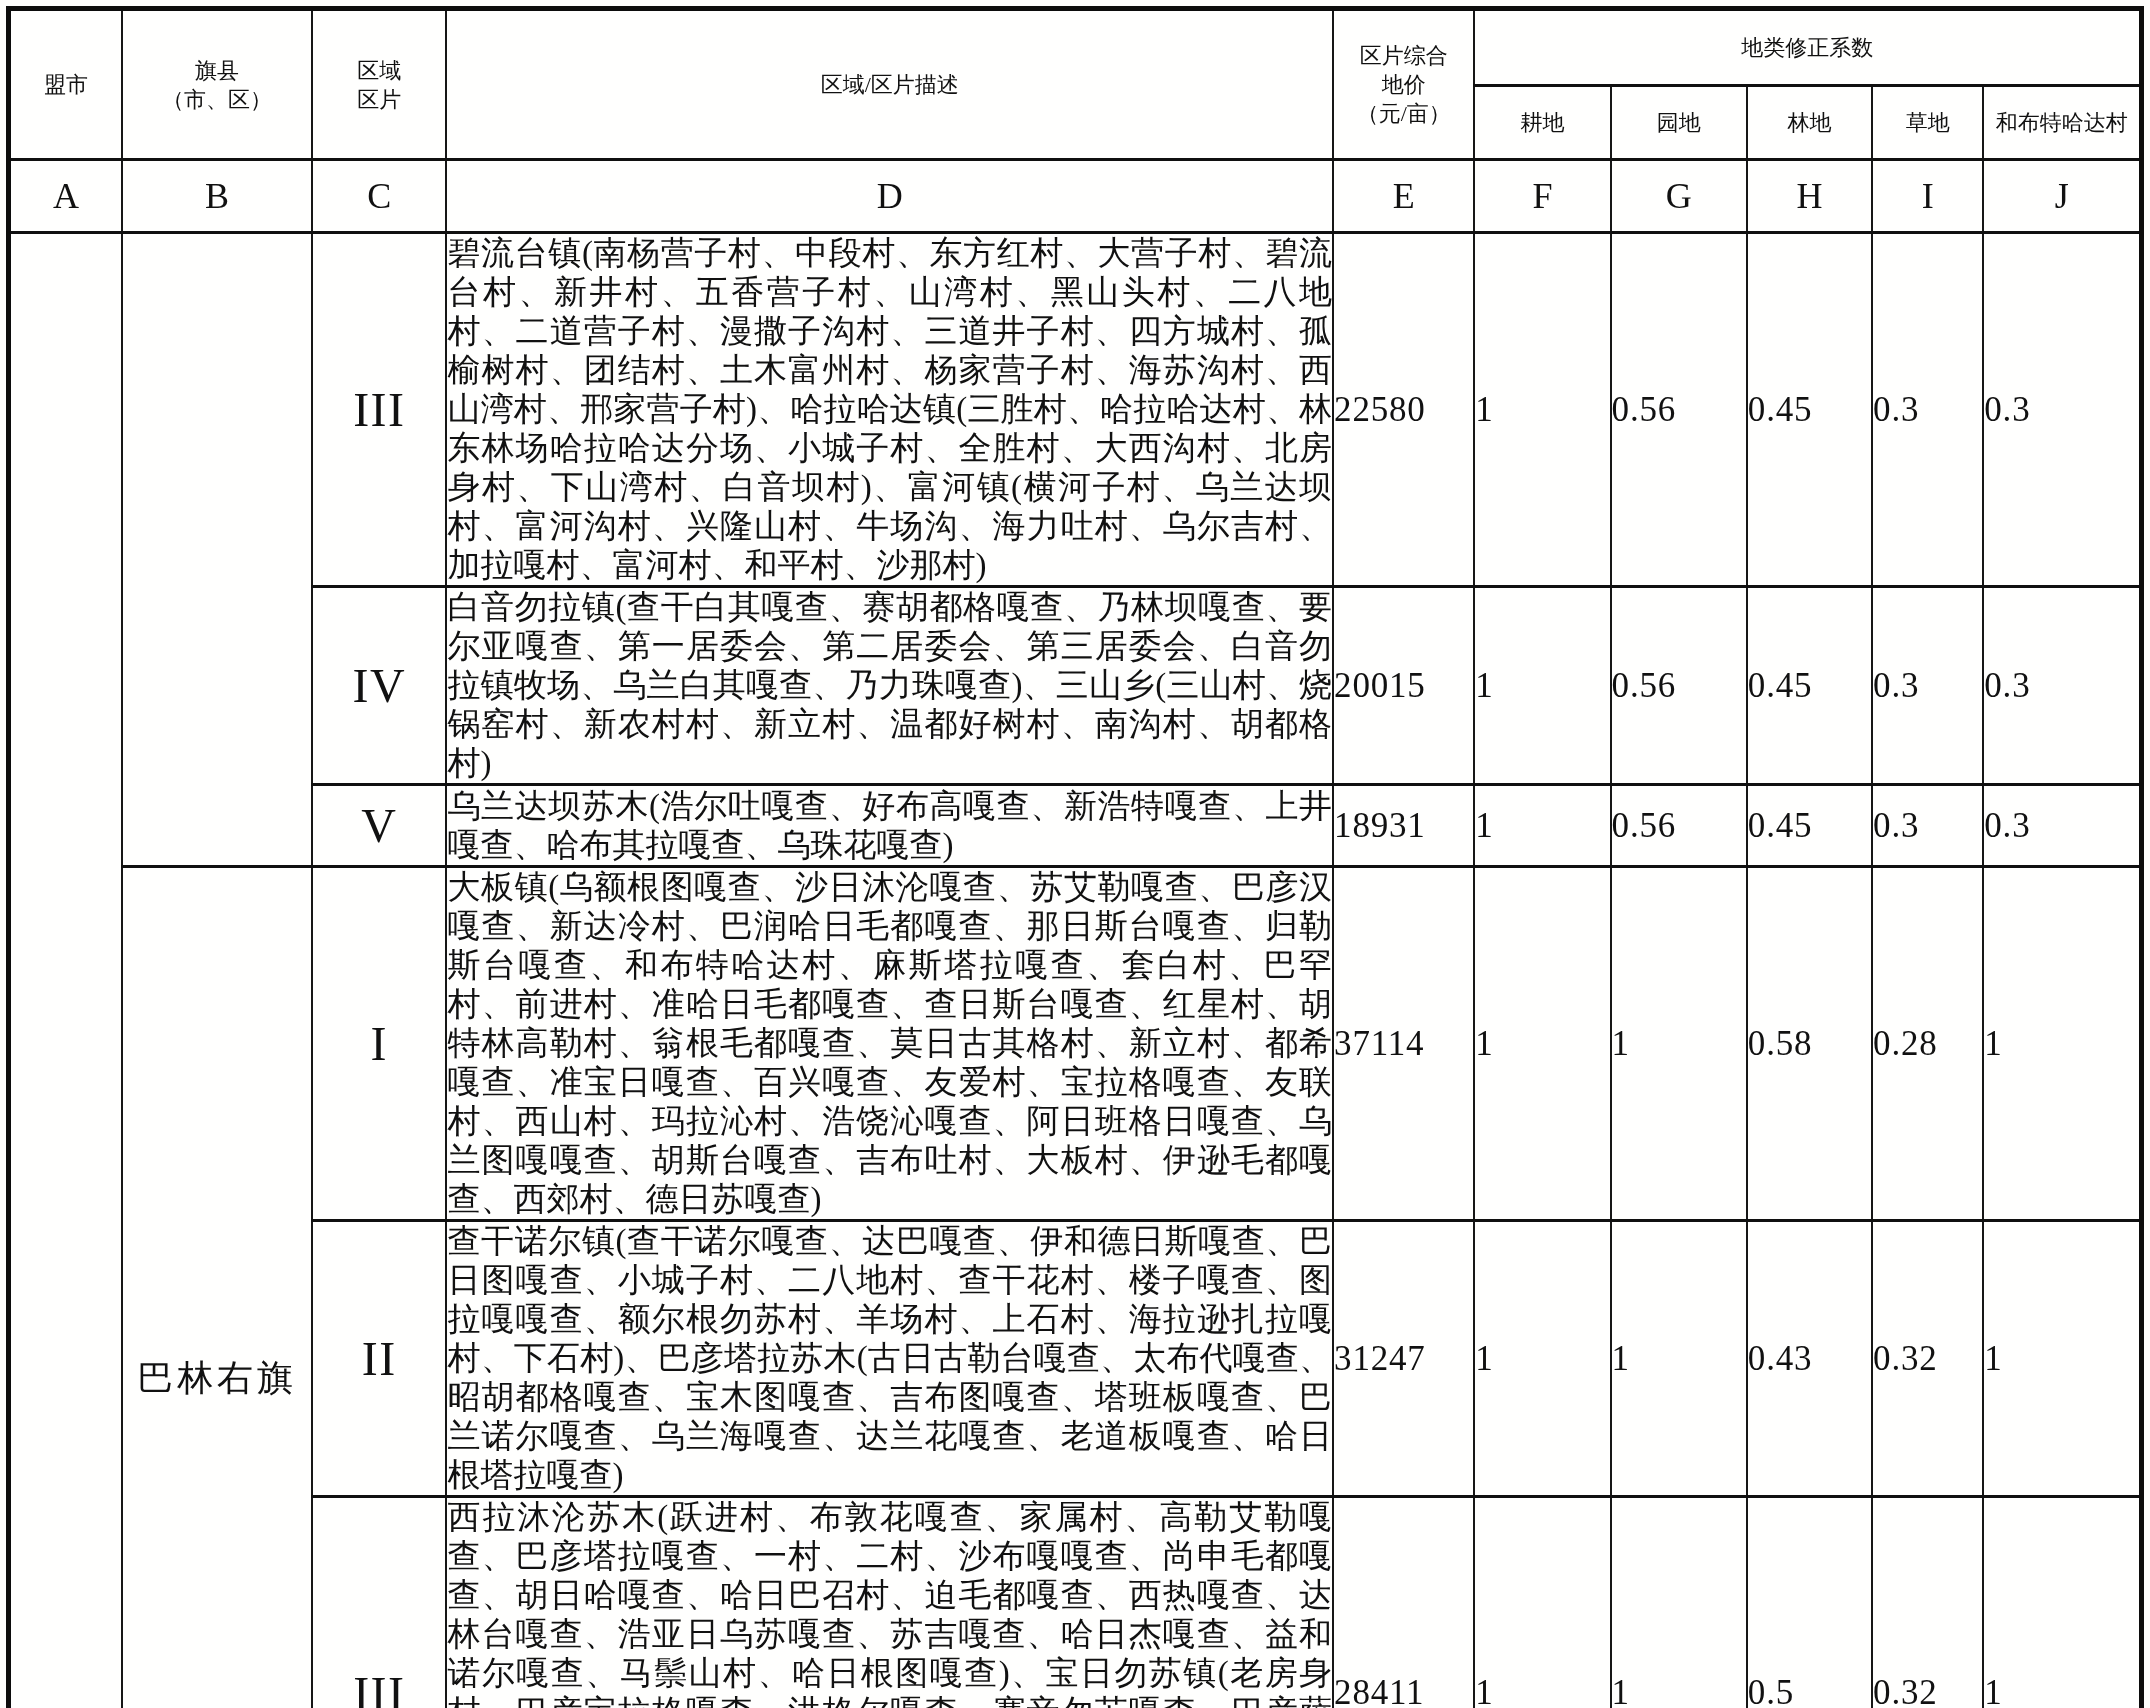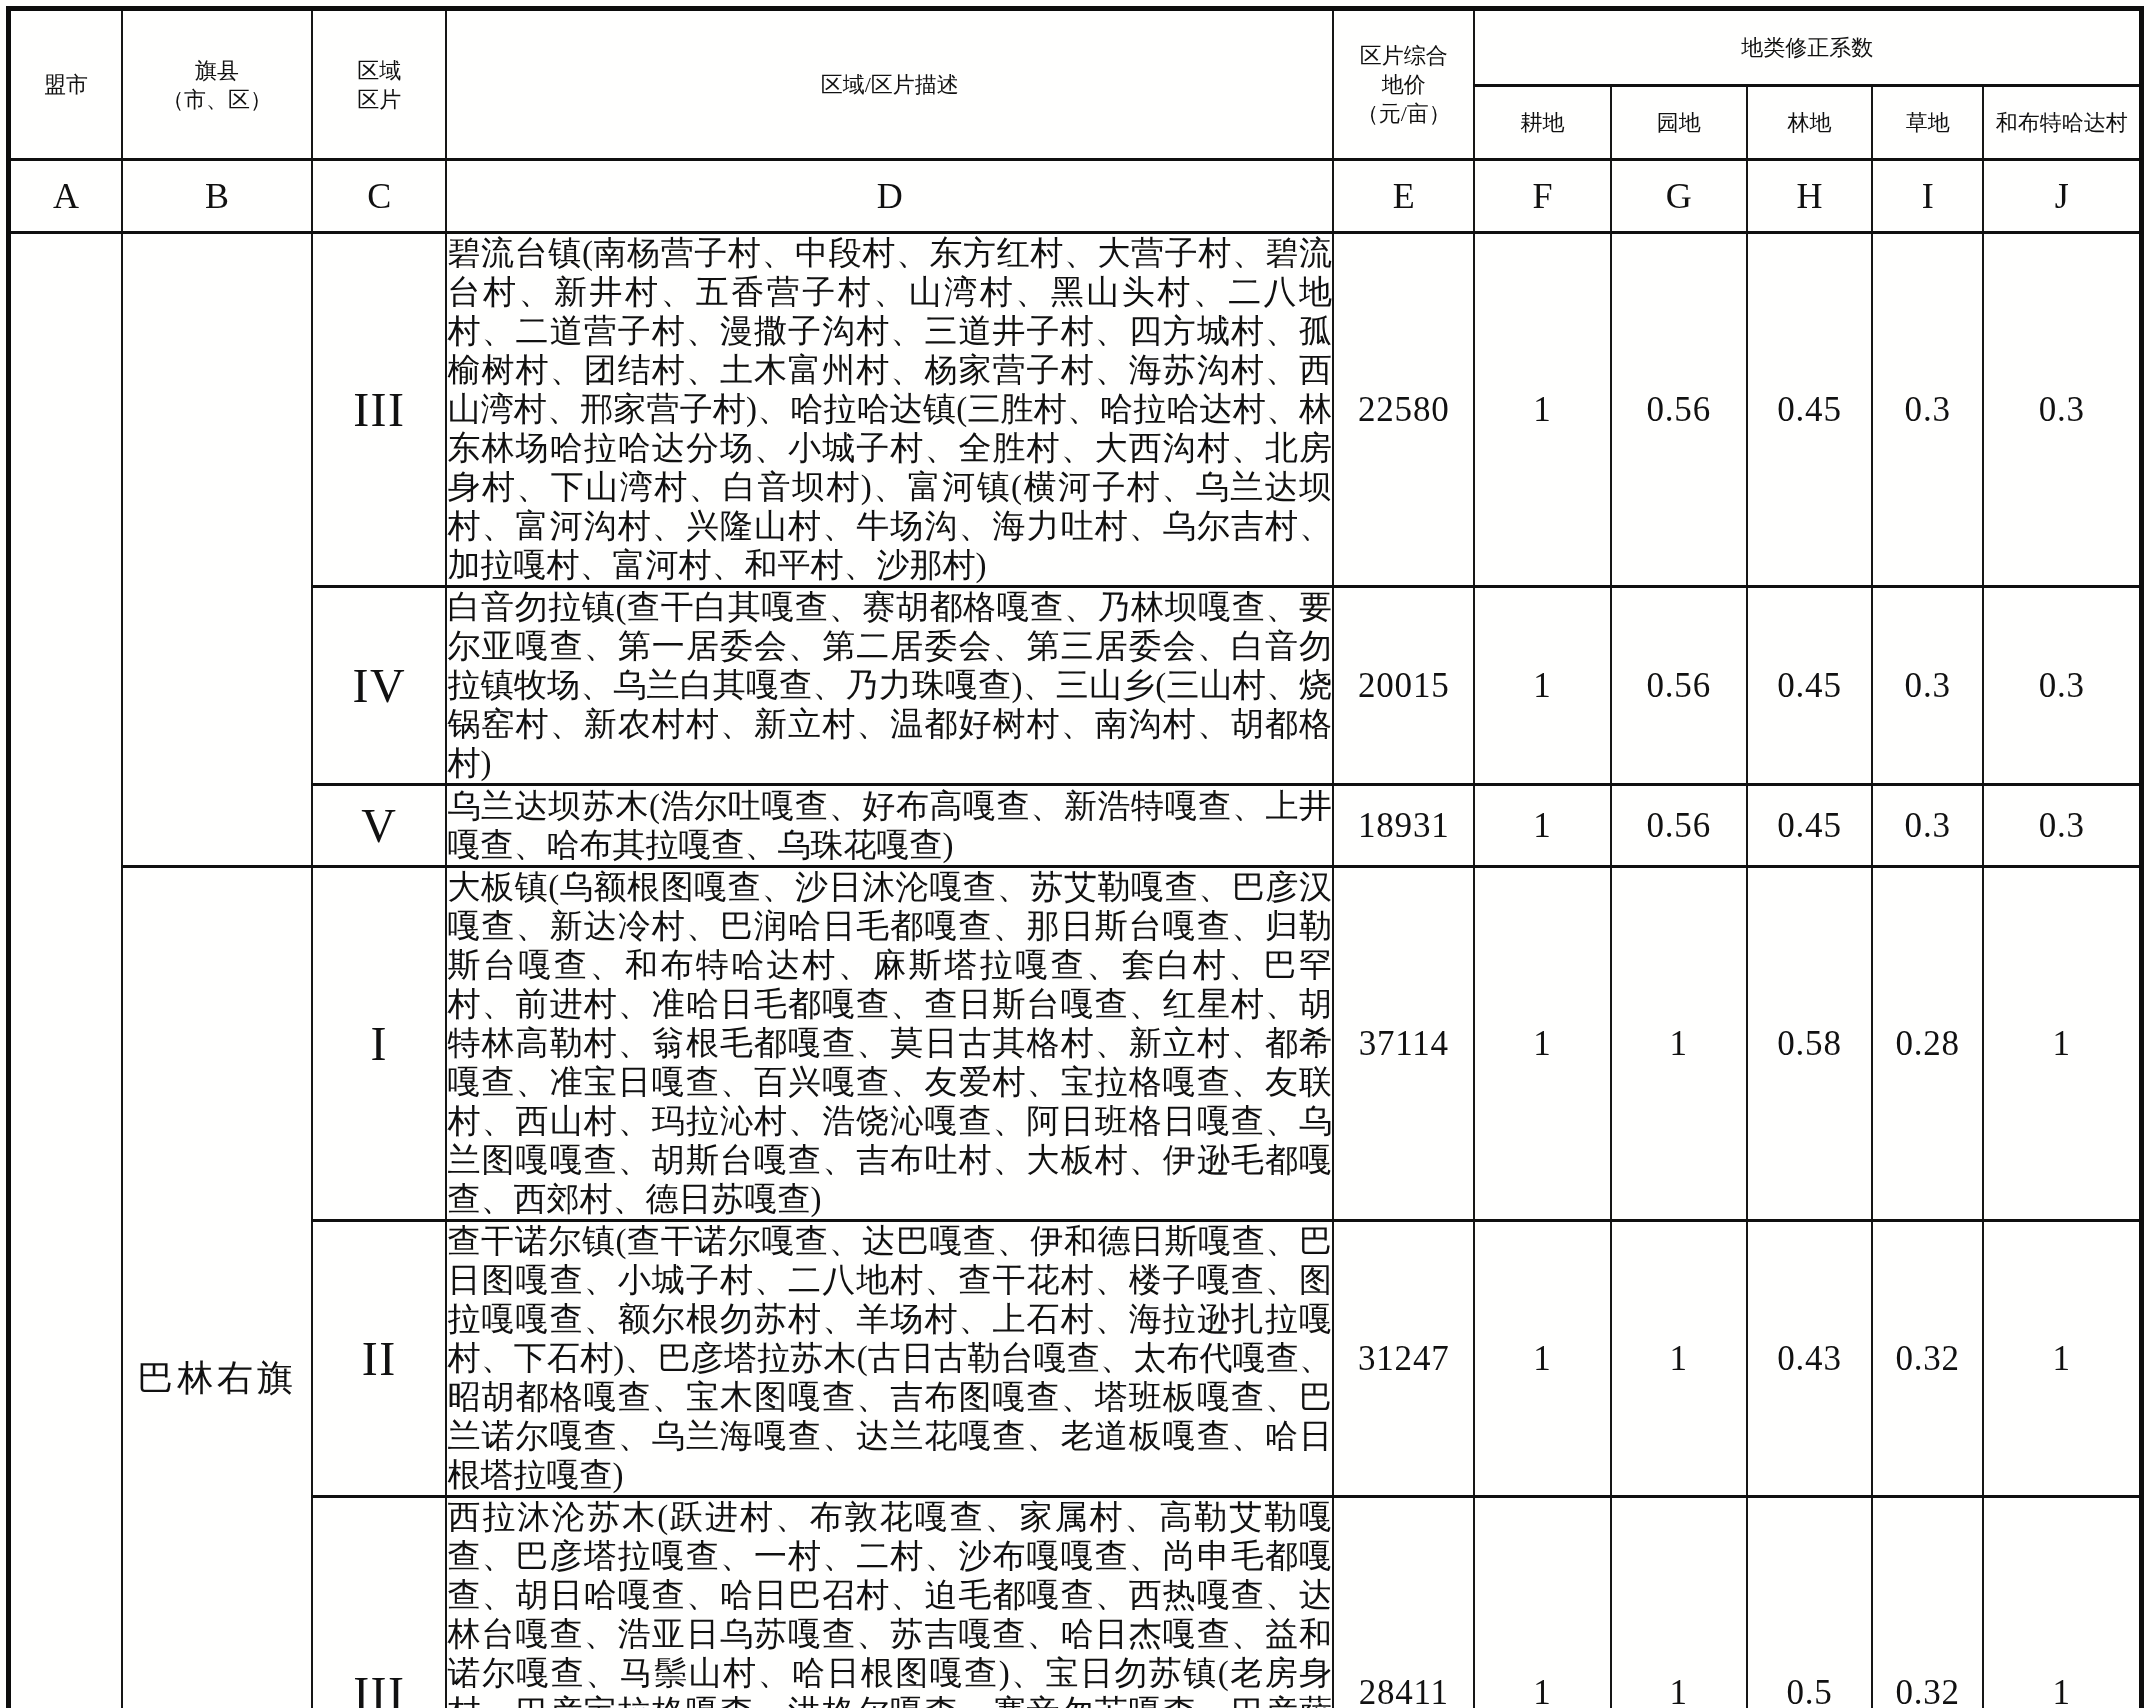--- a/index.html
+++ b/index.html
@@ -41,21 +41,21 @@
     white-space: pre-line;
     margin-left: 40px;
   }
   .letter {
     font-size: 36px;
     text-align: center;
     font-weight: 500;
   }
   .num {
     font-size: 35px;
-    text-align: center;
+    text-align: left;
     font-weight: 500;
     letter-spacing: 0.8px;
   }
   .zone {
     font-size: 48px;
     text-align: center;
     font-weight: 600;
     letter-spacing: 1.5px;
   }
   .desc {

